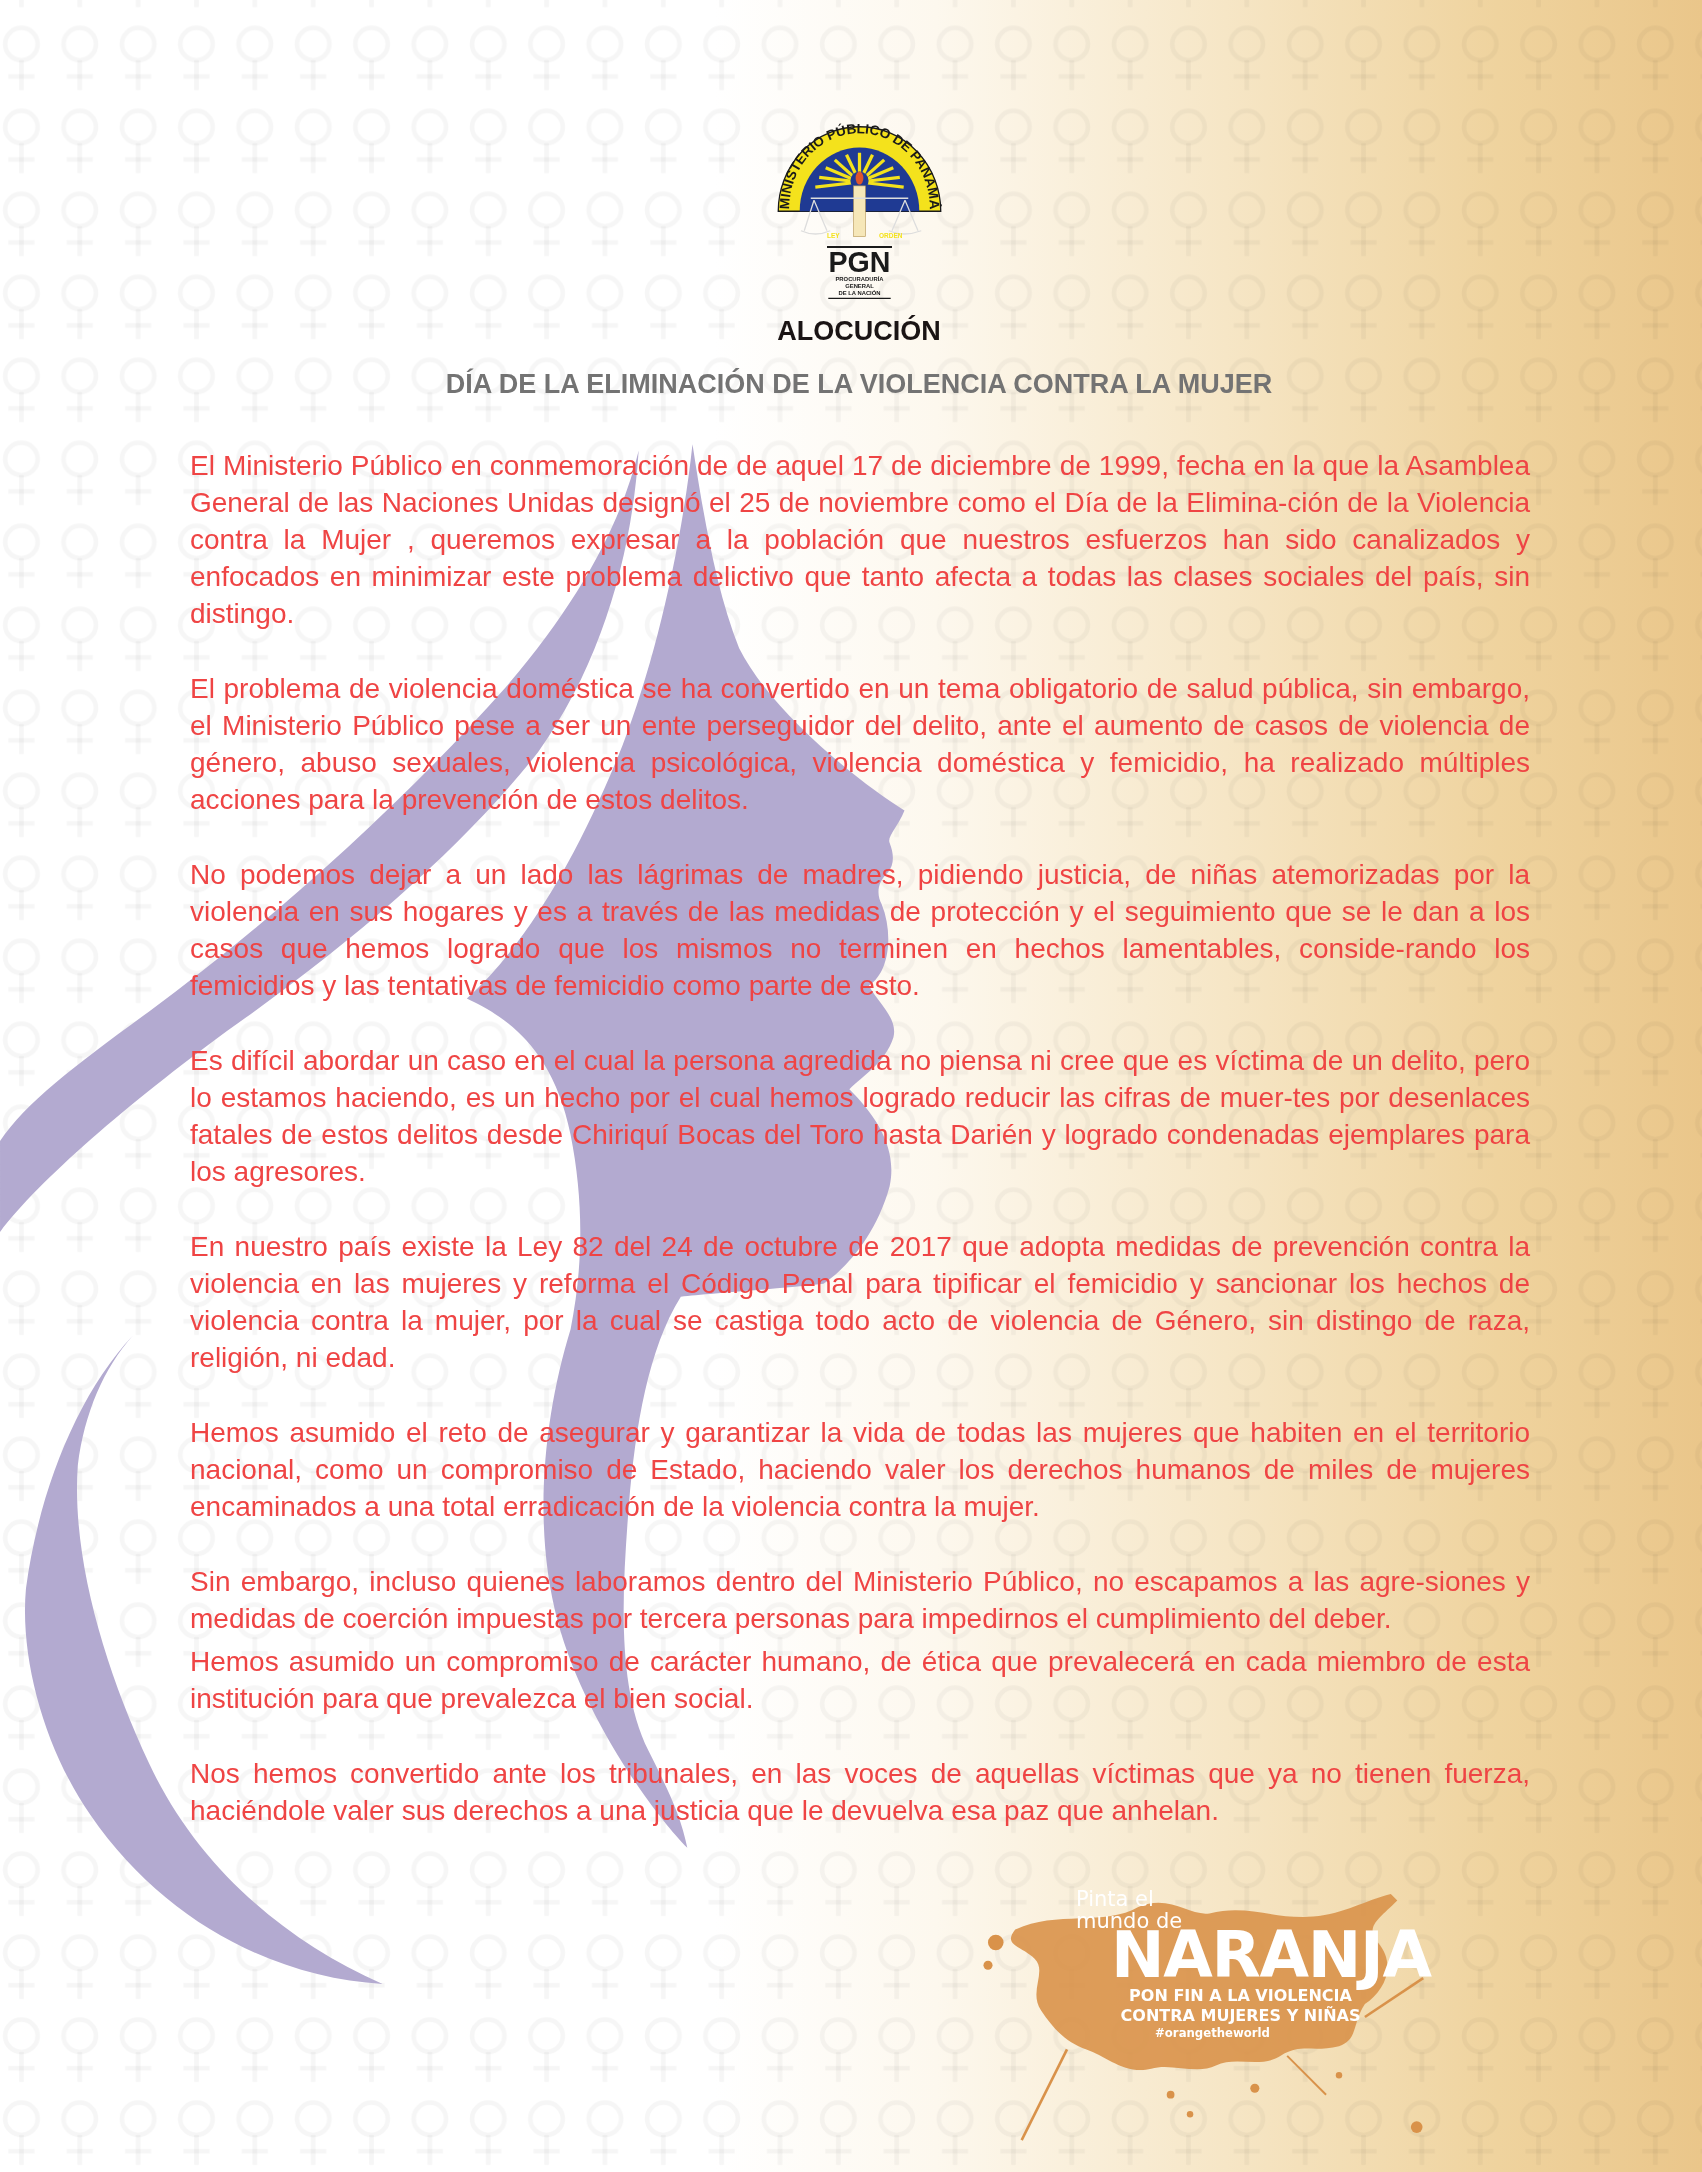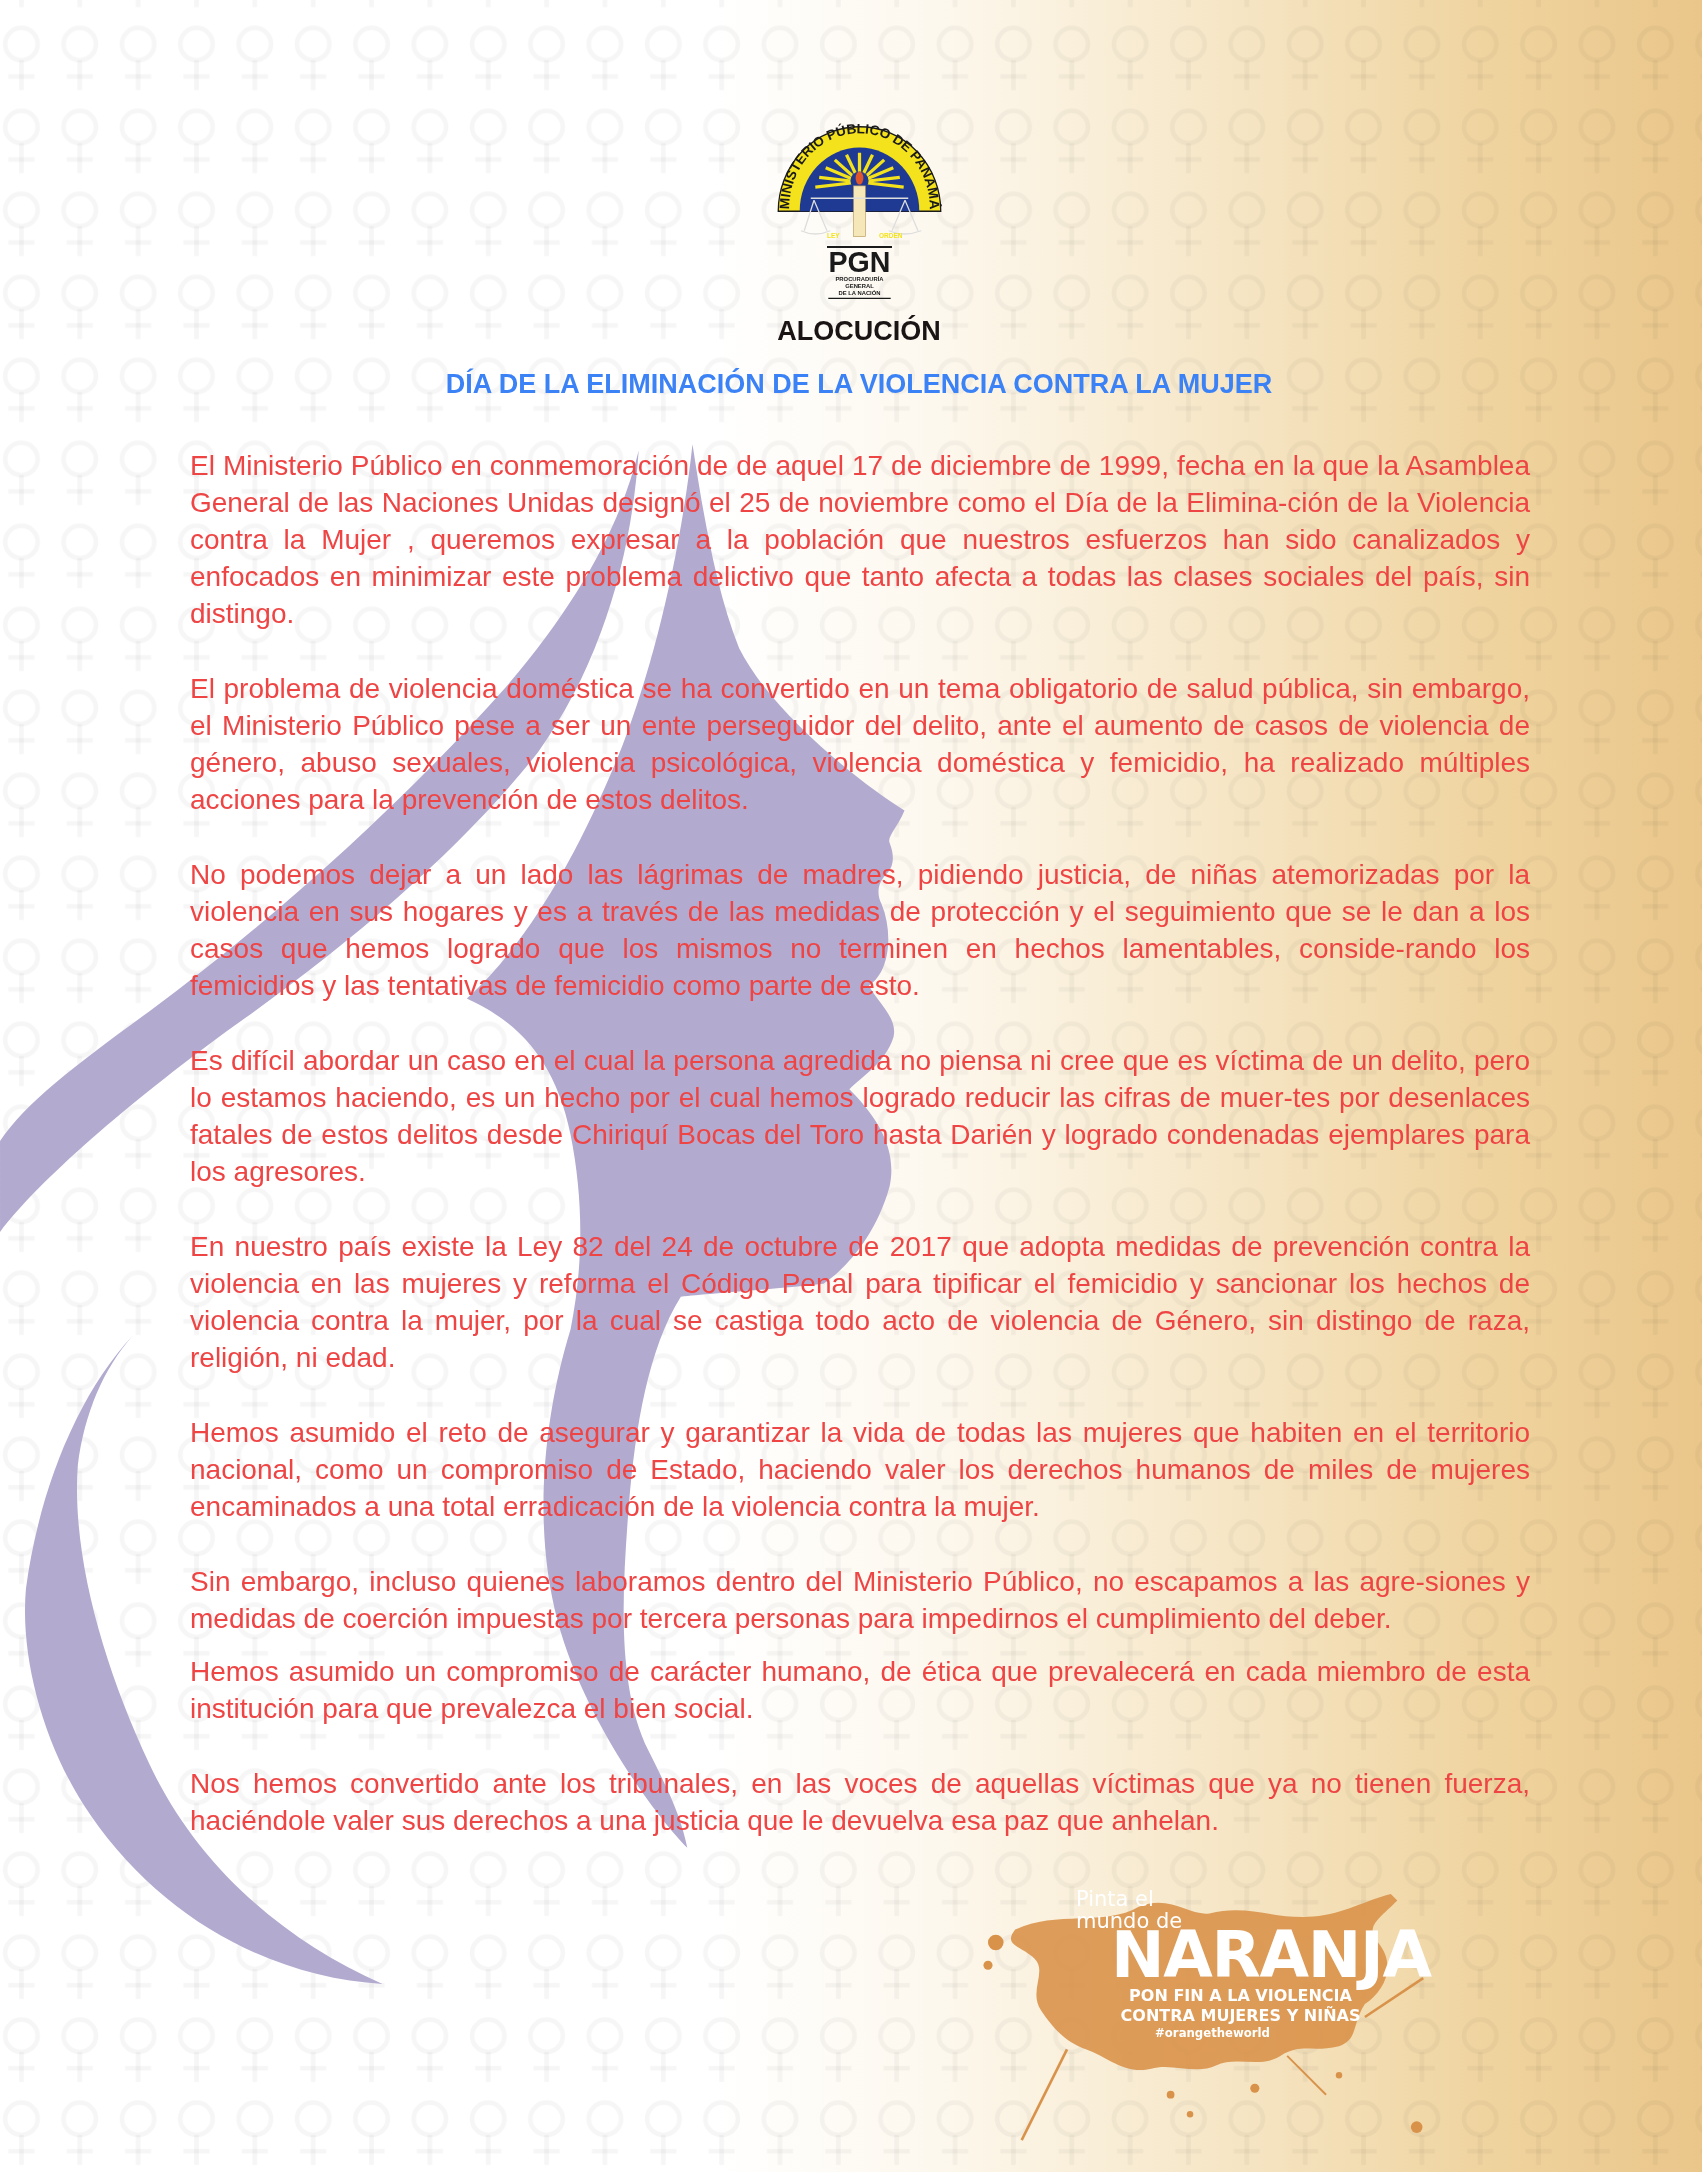--- a/index.html
+++ b/index.html
@@ -19,28 +19,28 @@
     position: absolute; left: 775px; top: 104px; width: 169px; height: 195px; z-index: 3;
   }
   .titles { position: absolute; left: 0; right: 0; top: 316px; z-index: 4; text-align: center; }
   .title-main {
     position: absolute; left: 648px; width: 422px; top: 0;
     font-weight: bold; font-size: 27px; color: #1a1414; letter-spacing: 0px;
     text-align: center;
   }
   .title-sub {
     position: absolute; left: 259px; width: 1200px; top: 53px;
-    font-weight: bold; font-size: 27px; color: #3b82f6; text-align: center;
+    font-weight: bold; font-size: 27px; color: #737373; text-align: center;
   }
   .body-text {
     position: absolute; left: 190px; width: 1340px; top: 447px; z-index: 4;
     font-size: 28px; line-height: 37px; color: #ef4444; text-align: justify;
   }
   .body-text p { margin: 0 0 38px 0; }
-  .body-text p.tight { margin-bottom: 16px; }
+  .body-text p.tight { margin-bottom: 6px; }
   .splash { position: absolute; left: 976px; top: 1881px; width: 454px; height: 272px; z-index: 3; }
   .splash-text { position: absolute; z-index: 5; color: #ffffff; font-family: "DejaVu Sans", sans-serif; }
   .st-pinta { left: 1036px; top: 1888px; font-size: 21px; line-height: 22px; font-weight: normal; margin-left: 40px; }
   .st-naranja { left: 1111px; top: 1918px; font-size: 64px; font-weight: bold; letter-spacing: -1.3px; }
   .st-pon { left: 1086px; top: 1986px; font-size: 16px; font-weight: bold; text-align: center; width: 253px; line-height: 19.5px; margin-left: 28px; }
   .st-hash { left: 1086px; top: 2026px; font-size: 11.7px; font-weight: bold; text-align: center; width: 253px; }
 </style>
 </head>
 <body>
 

